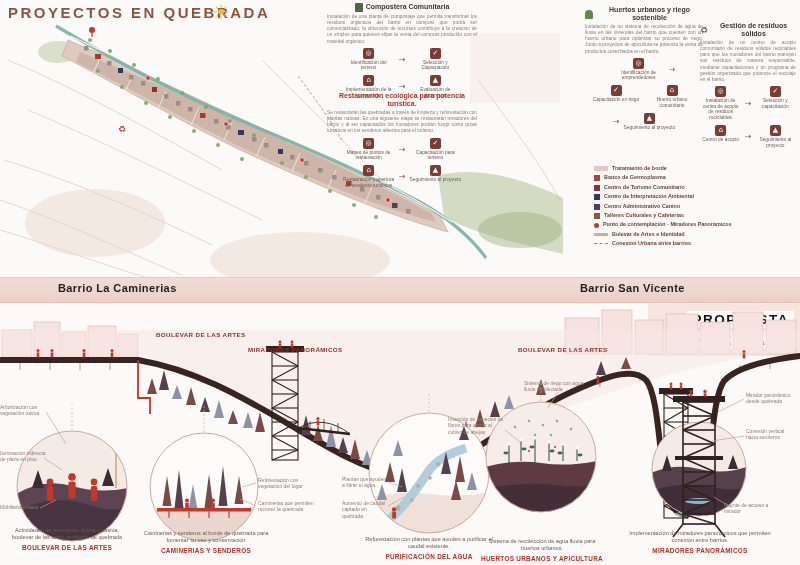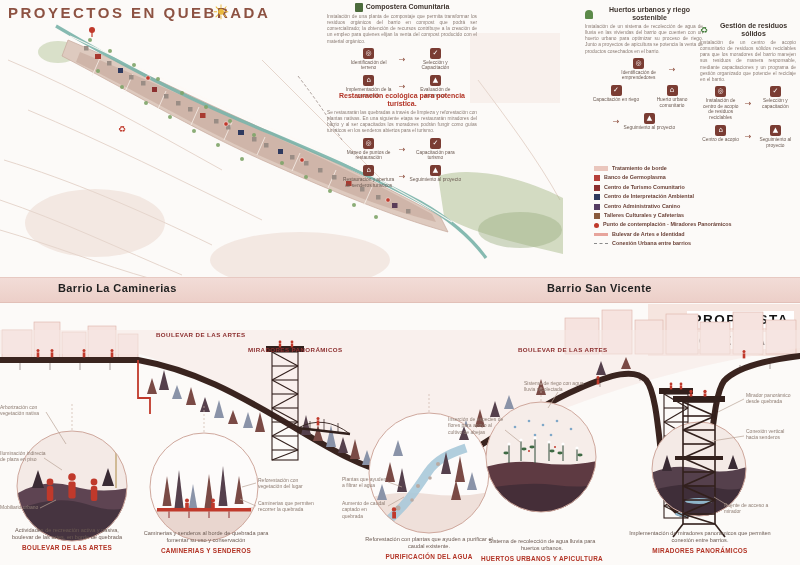--- a/index.html
+++ b/index.html
@@ -314,21 +314,21 @@
         <span class="lg-lb">Bulevar de Artes e Identidad</span>
       </div>
     <div class="lg-row">
         <span class="chip chip-dash" style="border-color: rgb(138, 138, 138);"></span>
         <span class="lg-lb">Conexión Urbana entre barrios</span>
       </div>
   </div>
 
   <div class="band"></div>
   <div class="band-label" style="left:58px;top:282px">Barrio La Caminerias</div>
-  <div class="band-label" style="left:547px;top:282px">Barrio San Vicente</div>
+  <div class="band-label" style="left:580px;top:282px">Barrio San Vicente</div>
 
   <div class="pink-brush"></div>
   <div class="proposal">
     <span class="line">PROPUESTA</span>
     <span class="line">QUEBRADA</span>
   </div>
 
   <svg class="section-svg" viewBox="0 0 800 240" preserveAspectRatio="none">
     <g fill="#f6e3df" stroke="#dcb3a9" stroke-width="0.6">
       <rect x="2" y="28" width="30" height="30"></rect>

